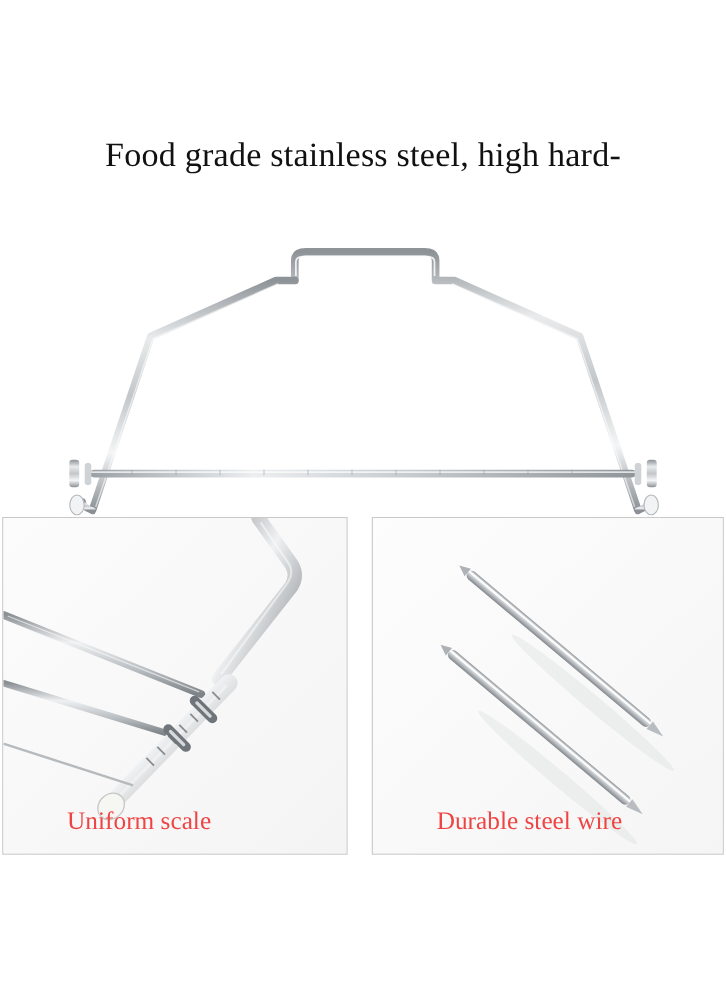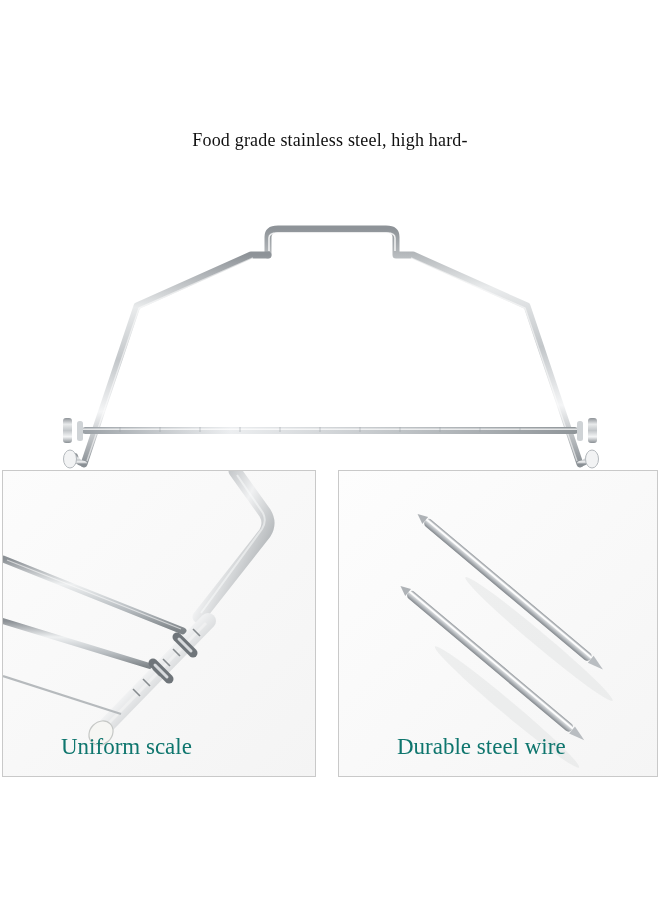--- a/index.html
+++ b/index.html
@@ -21,21 +21,21 @@
     background: #ffffff;
   }
 
   
   .headline {
     position: absolute;
     top: 118px;
     left: 0;
     width: 660px;
     text-align: center;
-    font-size: 18px;
+    font-size: 31px;
     line-height: 45px;
     color: #111111;
     letter-spacing: 0.2px;
   }
   .headline .l1 { display: block; }
   .headline .l2 { display: block; }
 
   
   .hero {
     position: absolute;
@@ -69,21 +69,21 @@
     left: 338px;
     width: 318px;
   }
   .panel-caption {
     position: absolute;
     bottom: 16px;
     left: 0;
     width: 100%;
     text-align: center;
     font-size: 23px;
-    color: #0f766e;
+    color: #ef4444;
   }
   .panel-left .panel-caption { text-align: left; padding-left: 58px; width: auto; }
   .panel-right .panel-caption { text-align: center; padding-left: 58px; width: auto; }
 
   .panel-photo {
     position: absolute;
     top: 0; left: 0; right: 0; bottom: 0;
   }
 
   svg { display: block; }

